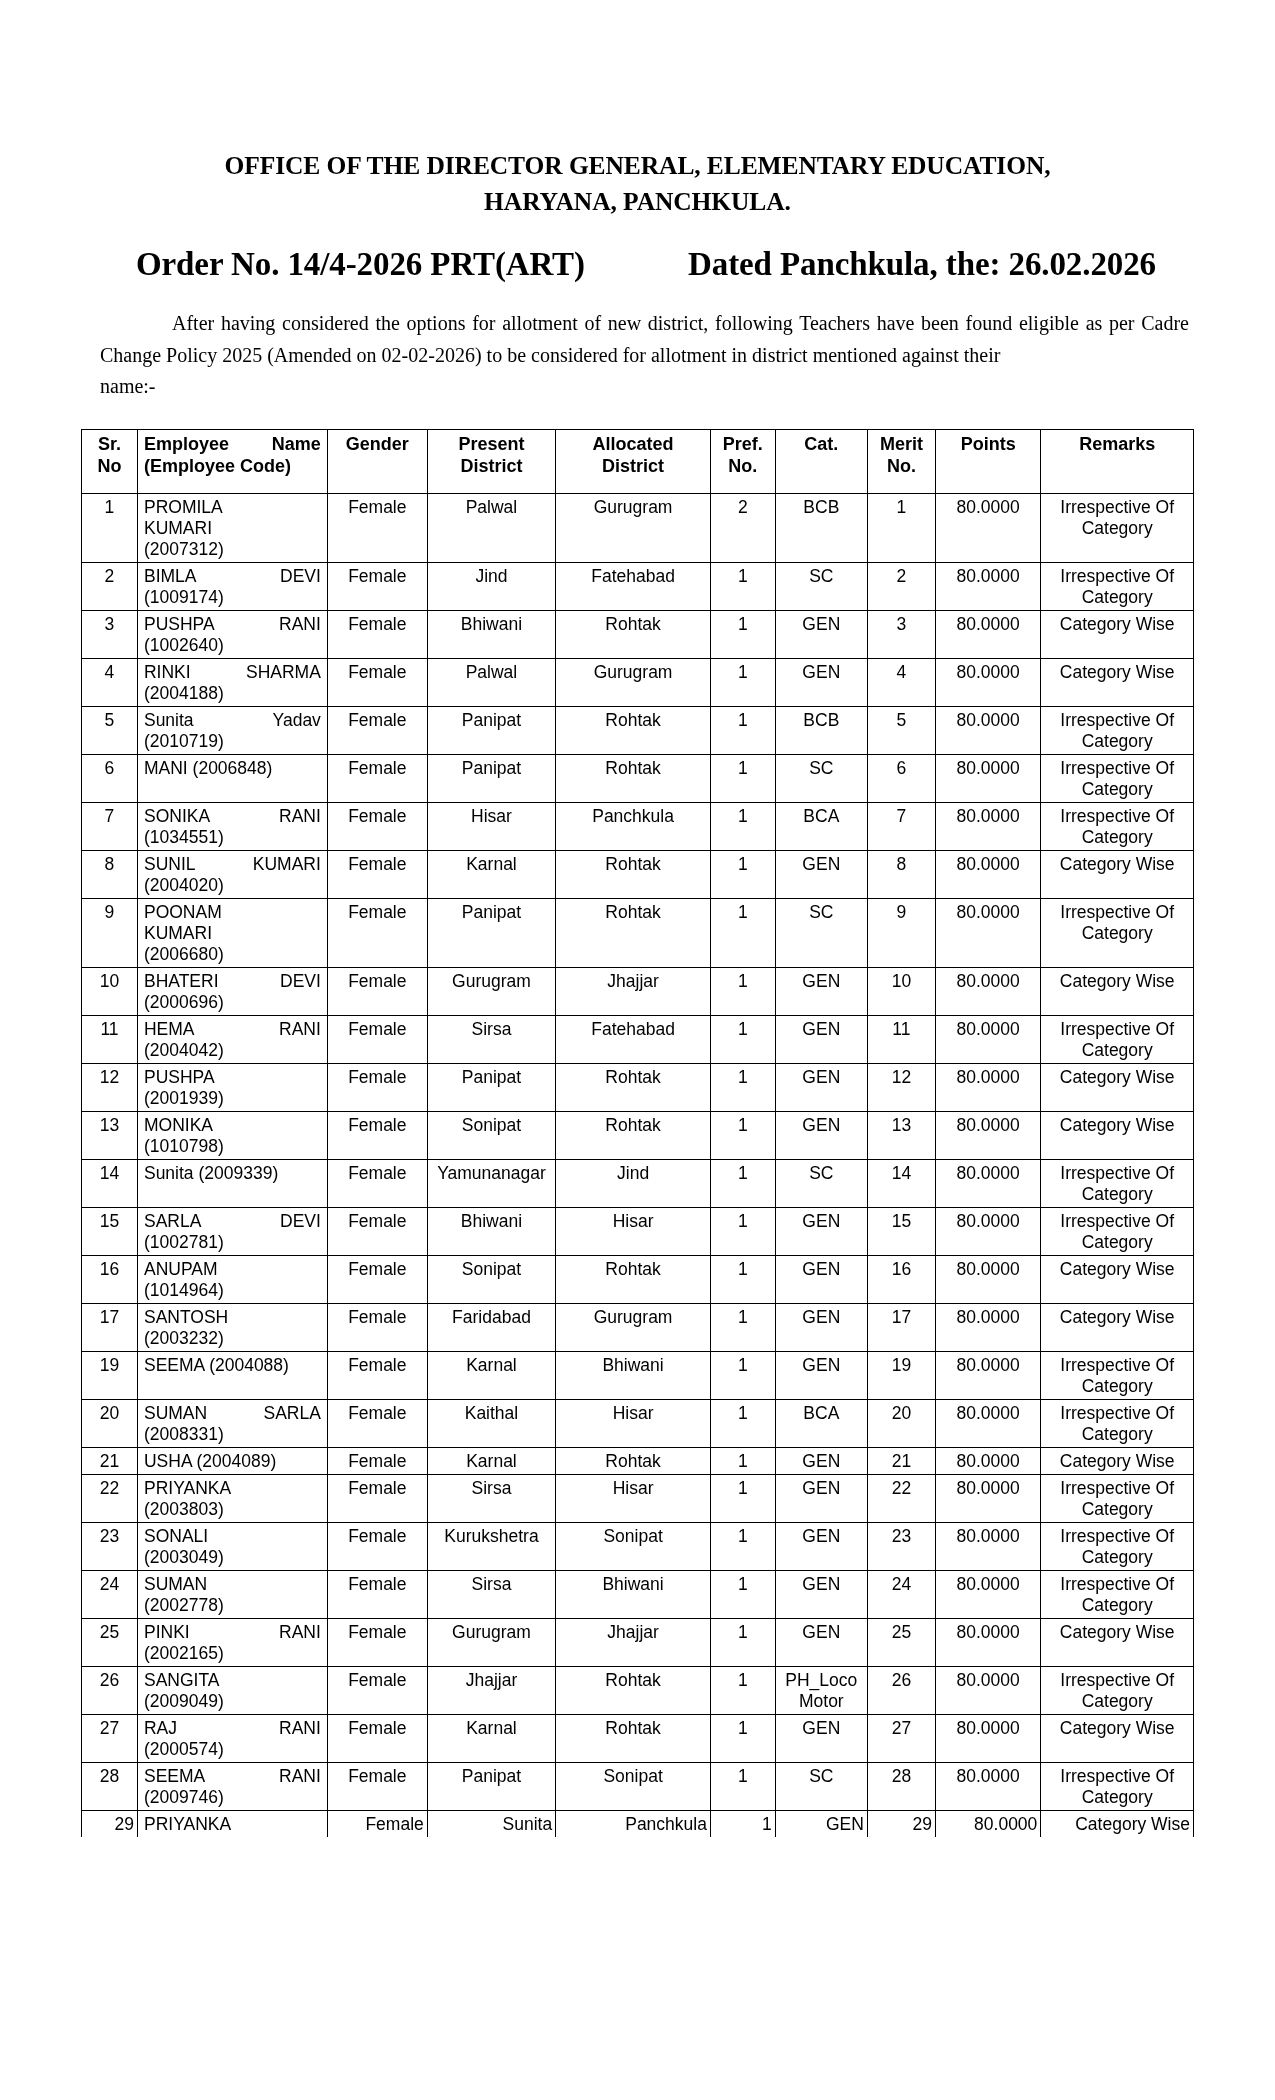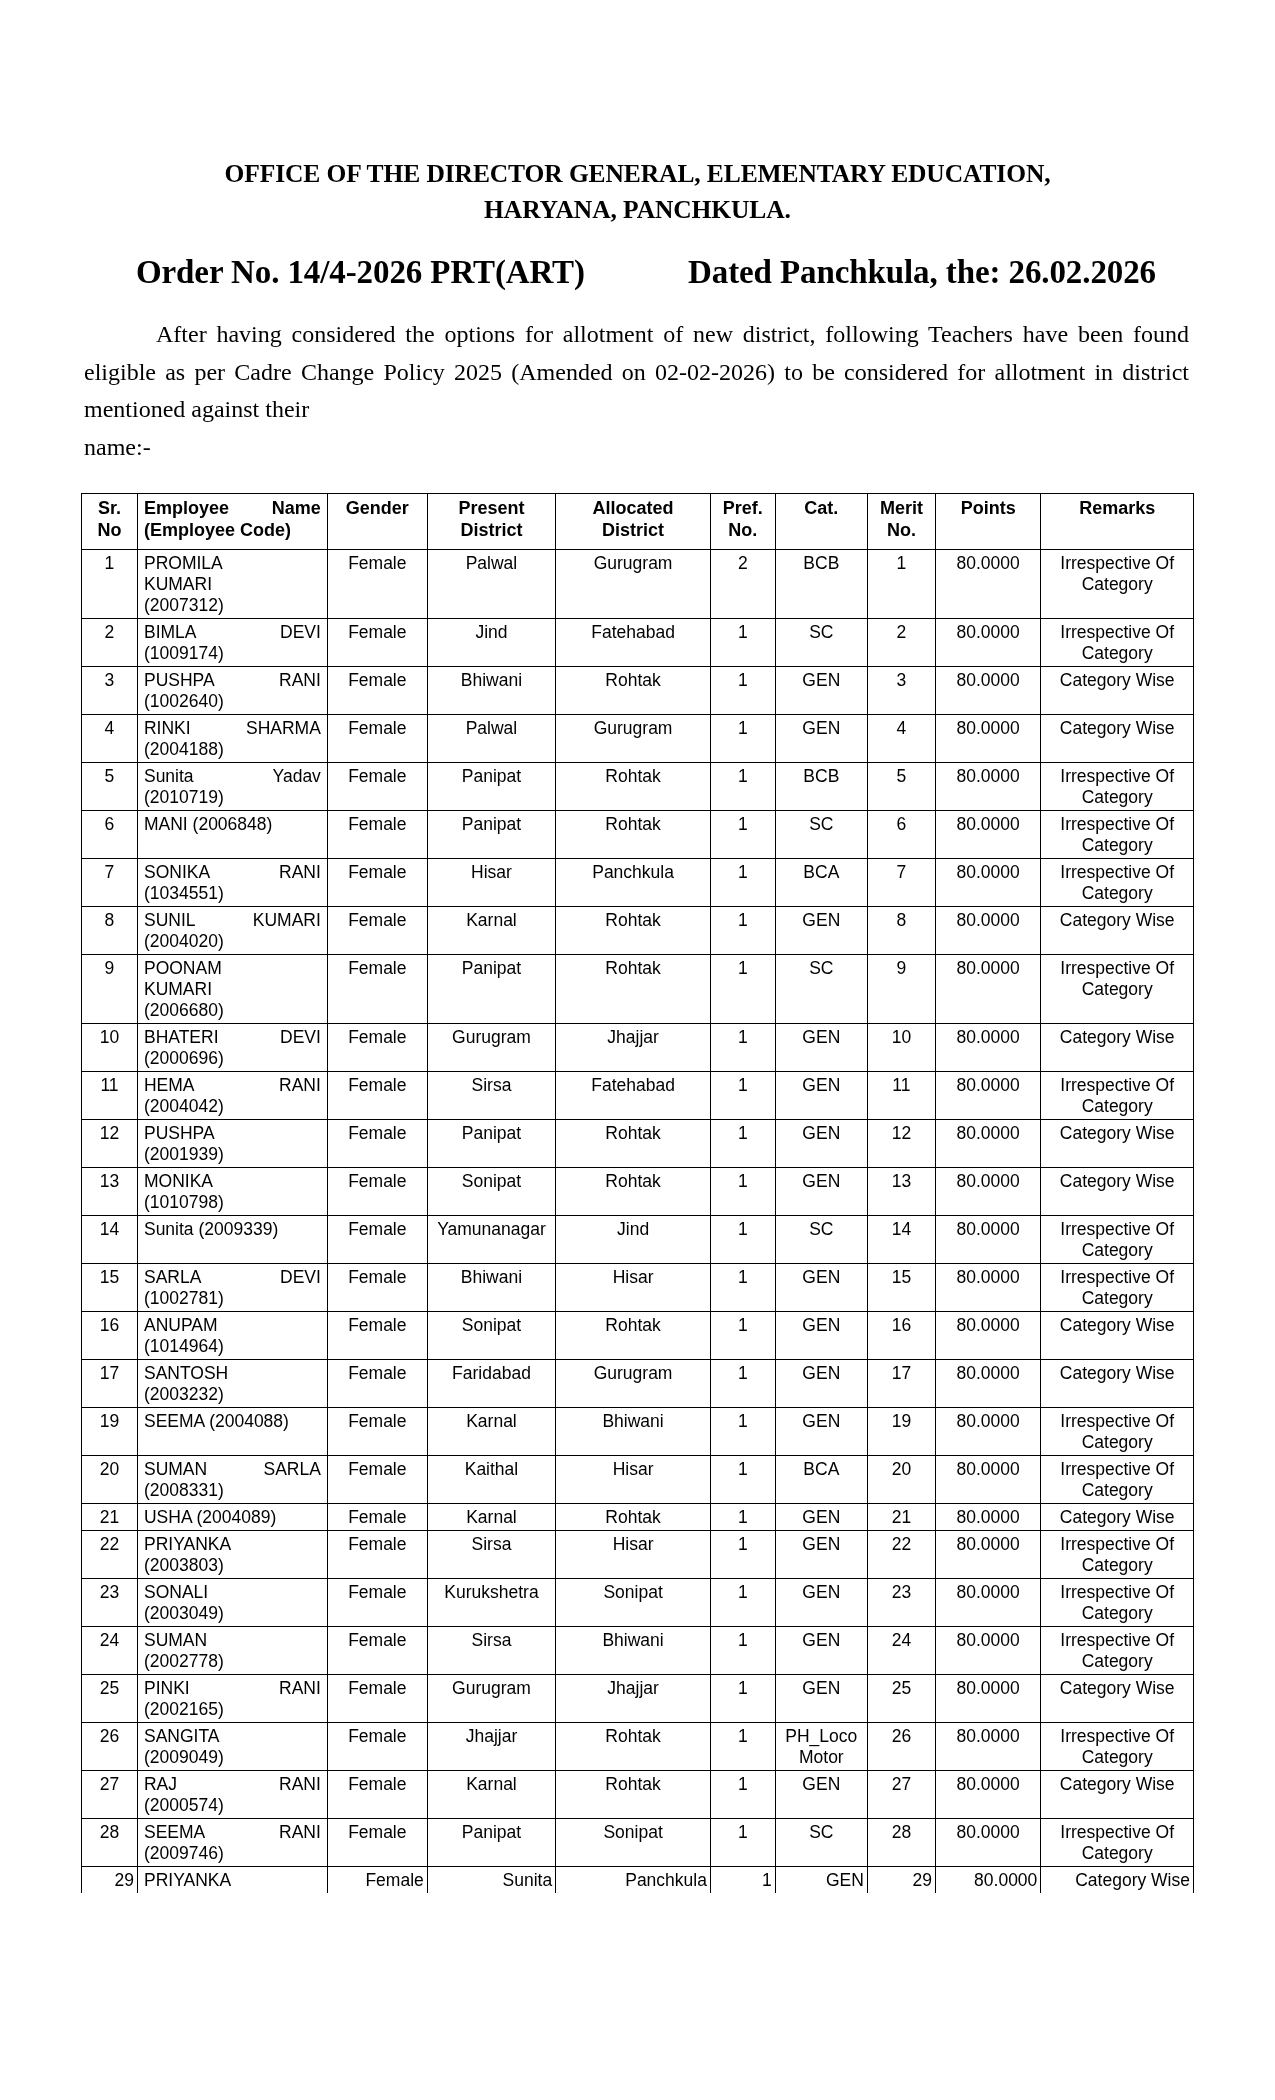--- a/index.html
+++ b/index.html
@@ -18,21 +18,21 @@
   .page {
     width: 1275px;
     height: 2100px;
     box-sizing: border-box;
     padding: 0;
     position: relative;
   }
   .doc-body {
     position: absolute;
     left: 81px;
-    top: 8px;
+    top: 0;
     width: 1113px;
   }
   .org-title {
     margin-top: 148px;
     text-align: center;
     font-family: "Liberation Serif", serif;
     font-weight: bold;
     font-size: 25.5px;
     line-height: 1.42;
     letter-spacing: -0.1px;
@@ -44,24 +44,25 @@
     justify-content: space-between;
     font-weight: bold;
     font-size: 33px;
     padding: 0 38px 0 55px;
     letter-spacing: -0.1px;
   }
   .para {
     margin-top: 25px;
     text-align: justify;
     text-justify: inter-word;
-    font-size: 24px;
+    font-size: 20px;
     line-height: 1.56;
     text-indent: 72px;
     padding: 0 5px 0 3px;
+    margin-left: 16px;
   }
   .para .last-line {
     display: block;
     text-indent: 0;
   }
 
   table.alloc {
     margin-top: 27px;
     border-collapse: collapse;
     width: 1113px;
@@ -74,21 +75,21 @@
     border: 1.3px solid #000000;
     text-align: center;
     vertical-align: top;
     padding: 3px 3px 2px 3px;
     line-height: 1.2;
   }
   table.alloc thead th {
     font-weight: bold;
     font-size: 18px;
     padding-top: 4px;
-    padding-bottom: 8px;
+    padding-bottom: 16px;
   }
   table.alloc th.h-name,
   table.alloc td.c-name {
     text-align: justify;
     text-align-last: justify;
     padding-left: 6px;
     padding-right: 6px;
     margin-top: 37px;
   }
   table.alloc td.c-name {

